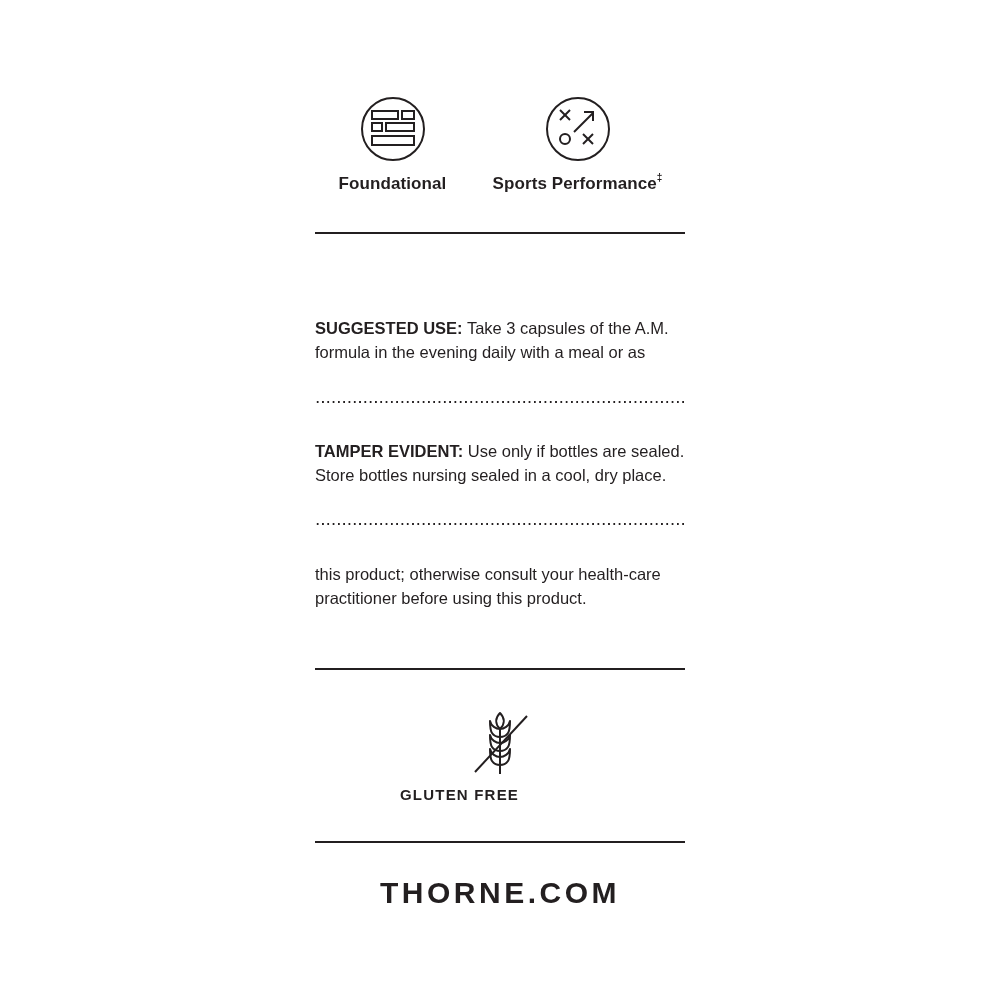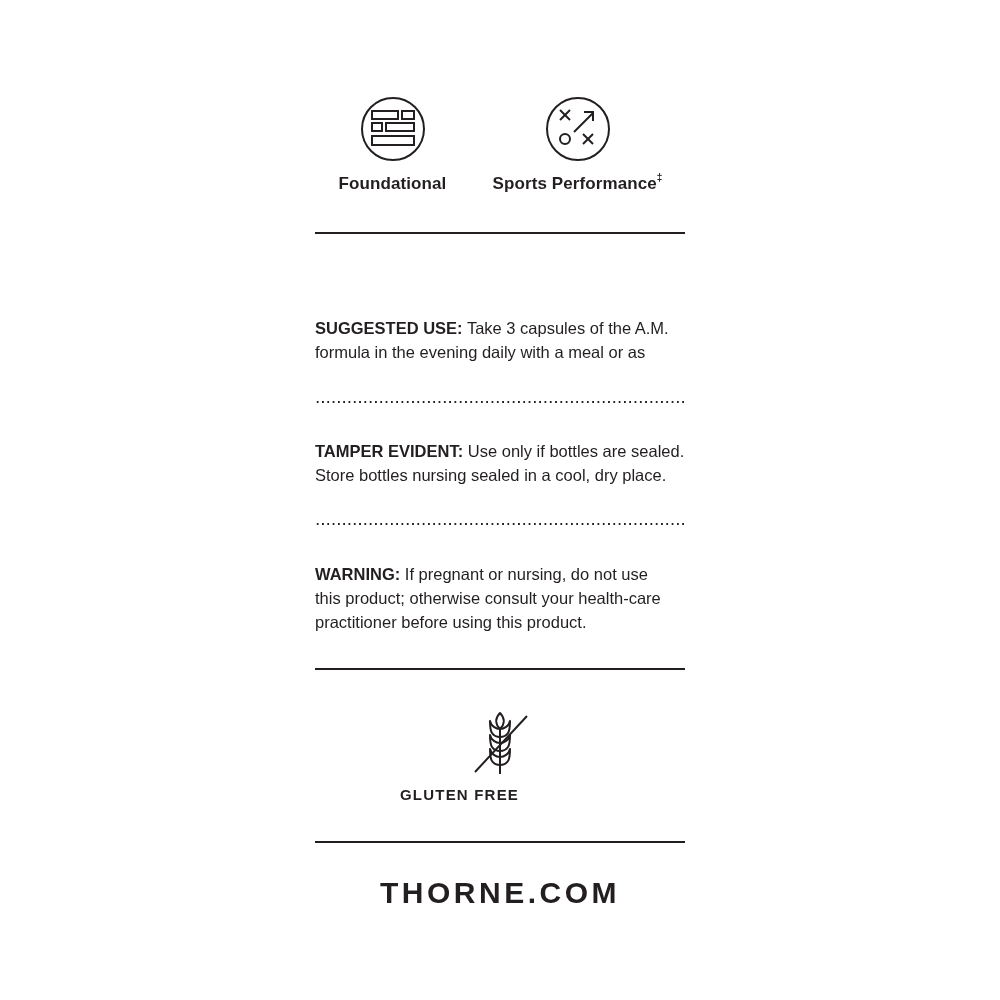--- a/index.html
+++ b/index.html
@@ -60,21 +60,20 @@
 <div class="dotted" style="top:401px;"></div>
 
 <div class="para" style="top:439px;">
   <div><b>TAMPER EVIDENT:</b><span> Use only if bottles are sealed.</span></div>
   <div>Store bottles nursing sealed in a cool, dry place.</div>
 </div>
 
 <div class="dotted" style="top:523px;"></div>
 
 <div class="para" style="top:562px;">
-  <div><b>WARNING:</b><span> If pregnant or nursing, do not use</span></div>
   <div>this product; otherwise consult your health-care</div>
   <div>practitioner before using this product.</div>
 </div>
 
 <div class="rule" style="top:668px;"></div>
 
 <svg class="abs" width="60" height="66" viewBox="0 0 60 66" style="left:470px; top:710px;">
   <g fill="none" stroke="#231f20" stroke-width="2" stroke-linejoin="round">
     <path d="M30 3 C25 8 25 14 30 19 C35 14 35 8 30 3 Z"></path>
     <path d="M30 19 C26 19 21 16 20 11 C20 15 20 20 22 23 C24 26 28 27 30 27"></path>

